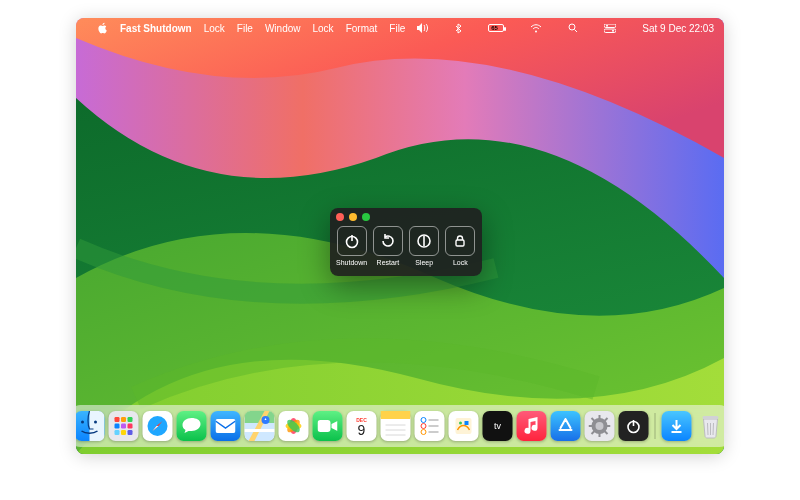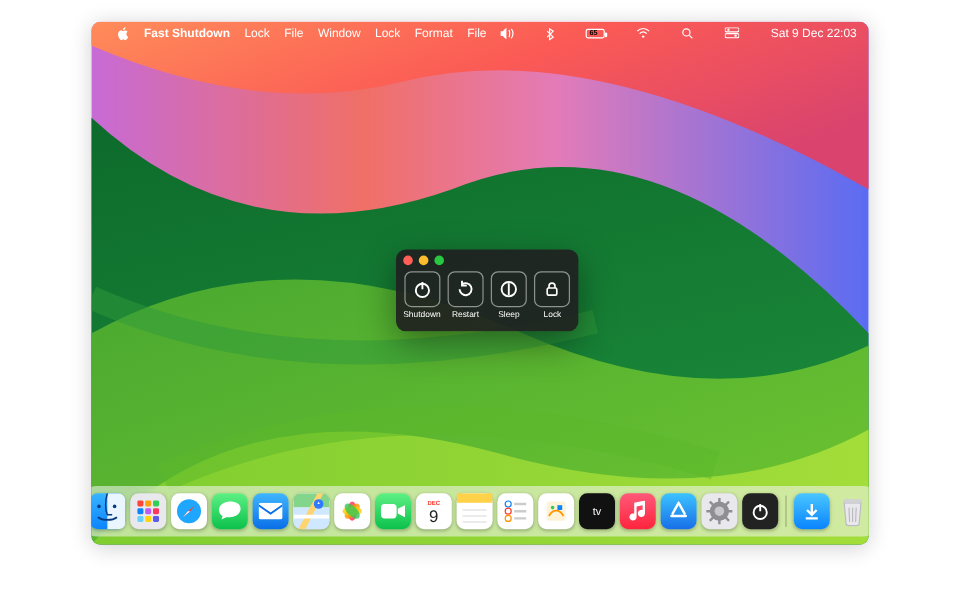--- a/index.html
+++ b/index.html
@@ -3,21 +3,21 @@
 <meta charset="utf-8">
 <style>
 * { margin: 0; padding: 0; box-sizing: border-box; font-family: -apple-system, "Helvetica Neue", Arial, sans-serif; }
 body { width: 800px; height: 500px; background: #fff; overflow: hidden; }
 .screen { position: absolute; left: 76px; top: 18px; width: 648px; height: 436px; border-radius: 8px; overflow: hidden; box-shadow: 0 2px 18px rgba(0,0,0,.18); }
 .wallpaper { position: absolute; inset: 0; }
 .menubar { position: absolute; top: 0; left: 12px; right: 0; height: 20px; display: flex; align-items: center; padding: 0 10px; color: #fff; font-size: 10px; z-index: 5; }
 .menubar .left { display: flex; align-items: center; gap: 12px; }
 .menubar .left .appname { font-weight: 600; }
 .menubar .left .item, .menubar .right .item { cursor: default; }
-.menubar .right { margin-left: auto; display: flex; gap: 26px; }
+.menubar .right { margin-left: auto; display: flex; align-items: center; gap: 26px; }
 .menubar svg { display: block; }
 .app { position: absolute; left: 254px; top: 190px; width: 152px; height: 68px; background: rgba(32,32,32,.92); border-radius: 8px; box-shadow: 0 10px 30px rgba(0,0,0,.4); z-index: 6; }
 .titlebar { position: absolute; top: 5px; left: 6px; display: flex; gap: 5px; }
 .tl-dot { width: 8px; height: 8px; border-radius: 50%; }
 .tl-close { background: #ff5f57; }
 .tl-min { background: #febc2e; }
 .tl-max { background: #28c840; }
 .actions { position: absolute; top: 18px; left: 6px; right: 6px; display: flex; gap: 5px; }
 .action { flex: 1; display: flex; flex-direction: column; align-items: center; gap: 3px; }
 .action .btn { width: 30px; height: 30px; border: 1px solid rgba(255,255,255,.5); border-radius: 6px; display: flex; align-items: center; justify-content: center; color: #fff; }

